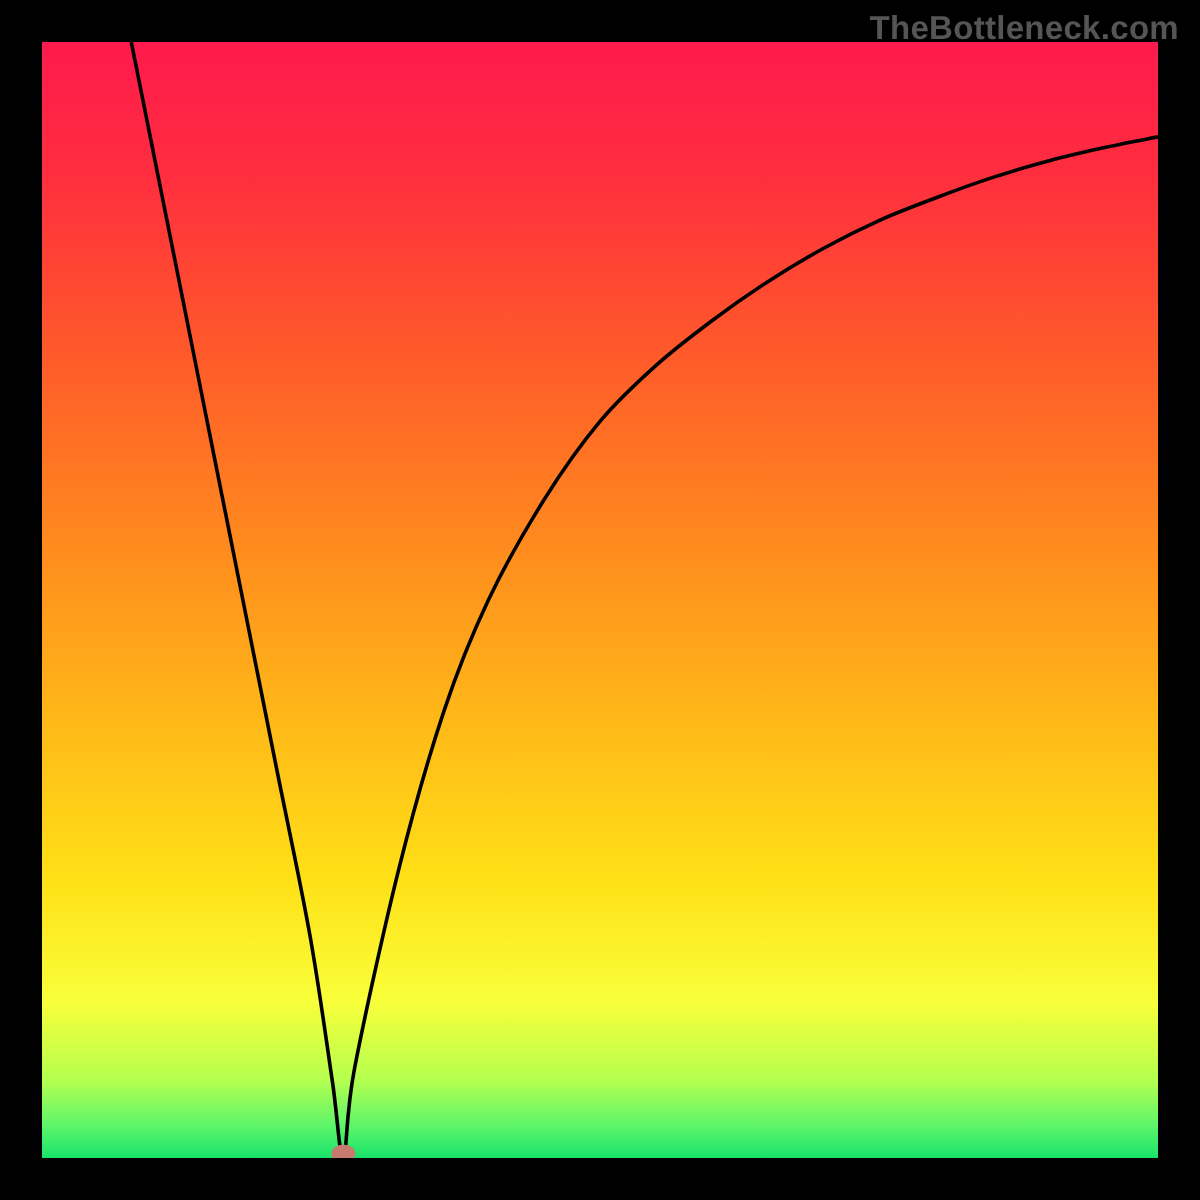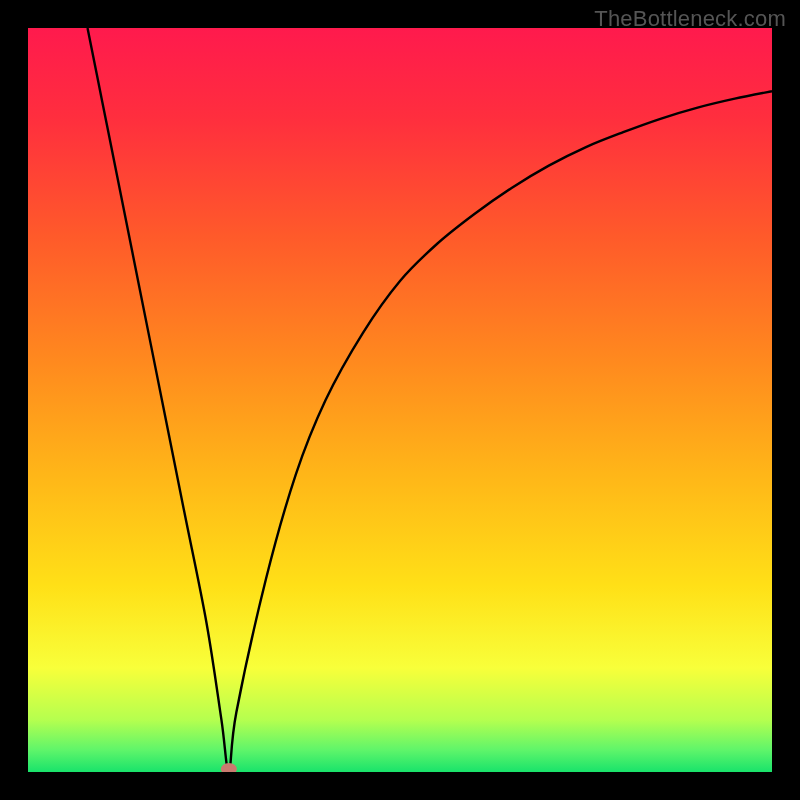--- a/index.html
+++ b/index.html
@@ -31,21 +31,21 @@
     position: absolute;
     top: 0;
     left: 0;
   }
   .watermark {
     position: absolute;
     top: 6px;
     right: 14px;
     color: #555;
     font-size: 22px;
-    font-weight: 400;
+    font-weight: 700;
     letter-spacing: 0.2px;
   }
 </style>
 </head>
 <body>
 
 <div class="frame">
 
   <div class="watermark">TheBottleneck.com</div>
 

